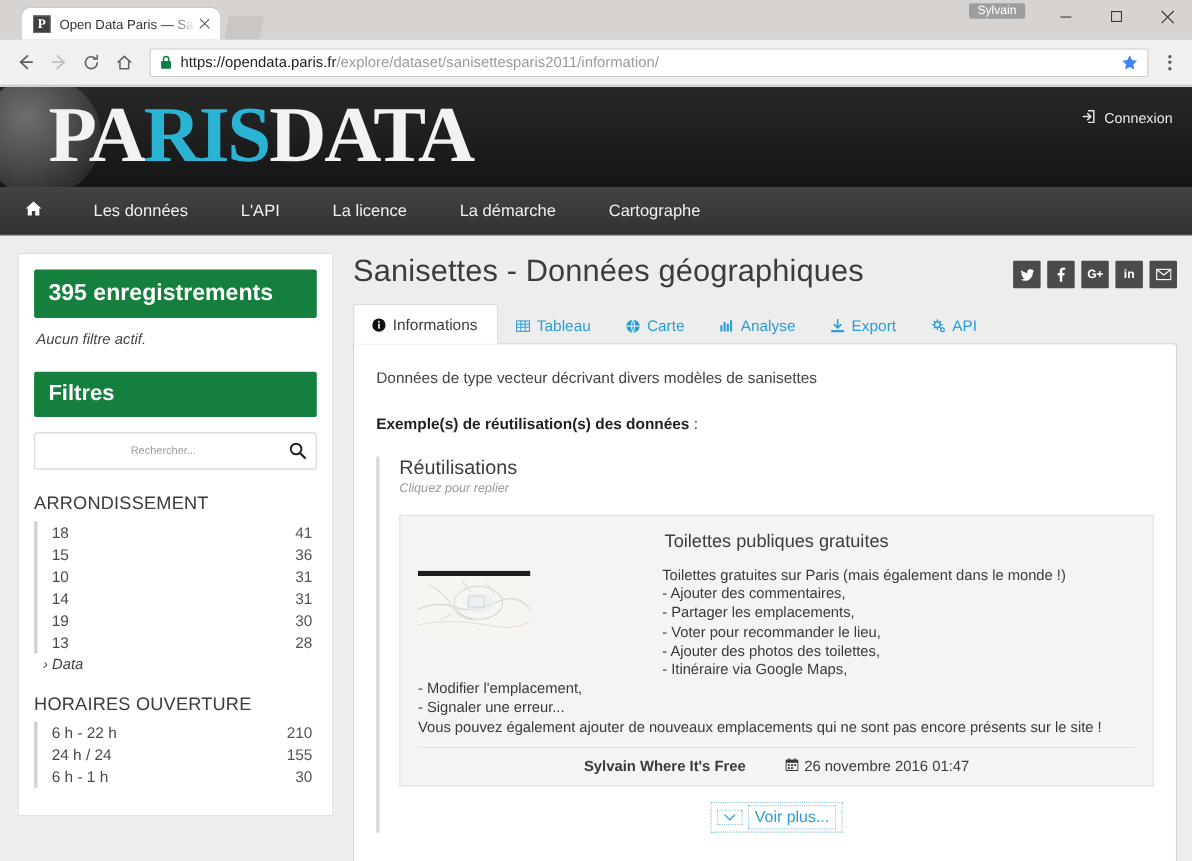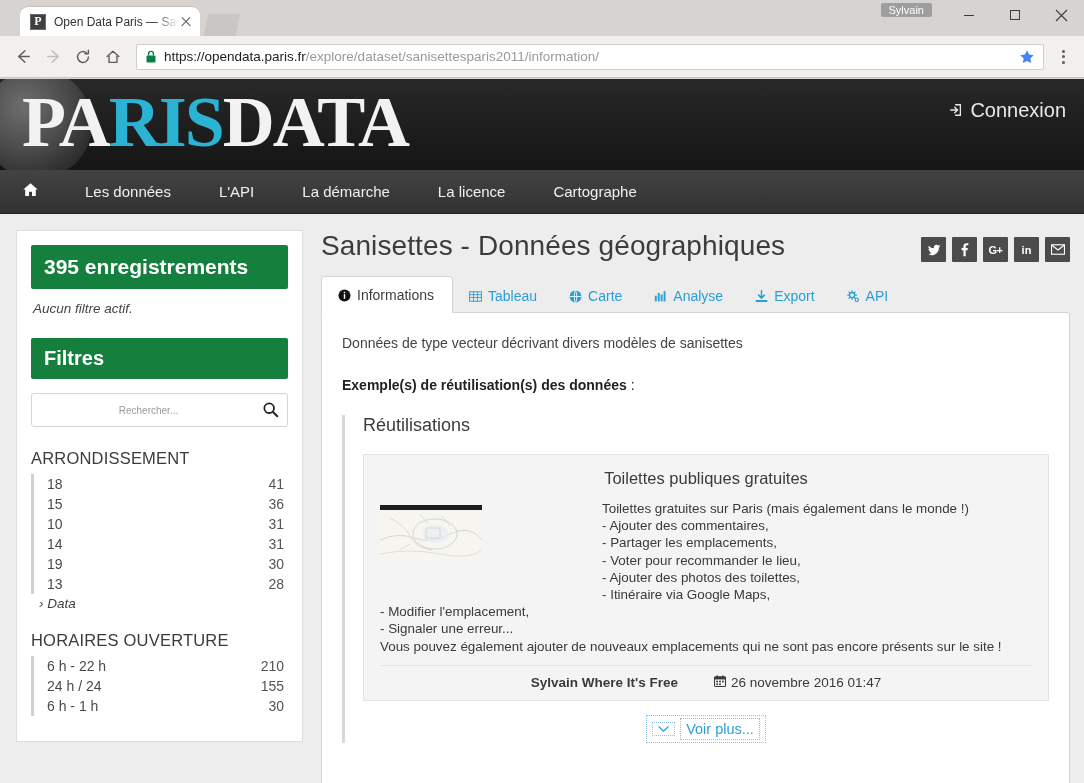--- a/index.html
+++ b/index.html
@@ -98,28 +98,28 @@
     height: 91px; background: #1b1b1b;
     background: linear-gradient(180deg, #282828 0%, #151515 100%);
     position: relative; overflow: hidden;
   }
   .logo-circle {
     position: absolute; left: -18px; top: -10px; width: 110px; height: 110px;
     border-radius: 50%;
     background: radial-gradient(circle at 38% 34%, #6e6e6e 0%, #4a4a4a 45%, #2a2a2a 78%, #1d1d1d 100%);
   }
   .logo {
-    position: absolute; left: 22px; top: 0px;
+    position: absolute; left: 44px; top: 0px;
     font-family: "Liberation Serif", serif; font-weight: bold;
     font-size: 72px; letter-spacing: -2px; line-height: 86px; white-space: nowrap;
   }
   .logo .w { color: #f2f2f2; }
   .logo .c { color: #2bb3d4; }
   .login {
-    position: absolute; right: 18px; top: 20px; color: #e8e8e8; font-size: 20px;
+    position: absolute; right: 18px; top: 20px; color: #e8e8e8; font-size: 13px;
     display: flex; align-items: center; gap: 7px; cursor: pointer;
   }
 
   
   .site-nav {
     height: 44px; background: #3a3a3a;
     background: linear-gradient(180deg,#434343 0%,#323232 100%);
     display: flex; align-items: stretch; border-bottom: 1px solid #222;
   }
   .nav-item {
@@ -349,24 +349,24 @@
             </svg>
         </span>
       </div>
       <div class="nav-item">
           <span>Les données</span>
         </div>
       <div class="nav-item">
           <span>L'API</span>
         </div>
       <div class="nav-item">
+          <span>La licence</span>
+        </div>
+      <div class="nav-item">
           <span>La démarche</span>
-        </div>
-      <div class="nav-item">
-          <span>La licence</span>
         </div>
       <div class="nav-item">
           <span>Cartographe</span>
         </div>
     </div>
 
     <div class="content">
 
       <div class="sidebar">
         <div class="panel-head">395 enregistrements</div>
@@ -522,20 +522,21 @@
           </div>
         </div>
 
         <div class="panel-body">
           <div class="desc">Données de type vecteur décrivant divers modèles de sanisettes</div>
 
           <div class="reuse-label"><span style="font-weight:bold">Exemple(s) de réutilisation(s) des données</span><span> :</span></div>
 
           <div class="reuse-block">
             <div class="reuse-h">Réutilisations</div>
+            <div class="reuse-sub">Cliquez pour replier</div>
 
             <div class="card">
               <div class="card-title">Toilettes publiques gratuites</div>
               <div class="card-body">
                 <div class="thumb">
                   <svg width="102" height="51" viewBox="0 0 102 51">
                     <rect width="102" height="51" fill="#f6f5f0"></rect>
                     <path d="M0 30 Q18 22 34 28 T70 24 T102 30" fill="none" stroke="#d8d6cc" stroke-width="1"></path>
                     <path d="M10 8 Q24 14 30 26 T52 40" fill="none" stroke="#dcdad0" stroke-width="1"></path>
                     <ellipse cx="55" cy="24" rx="22" ry="15" fill="none" stroke="#cfd6de" stroke-width="1"></ellipse>

